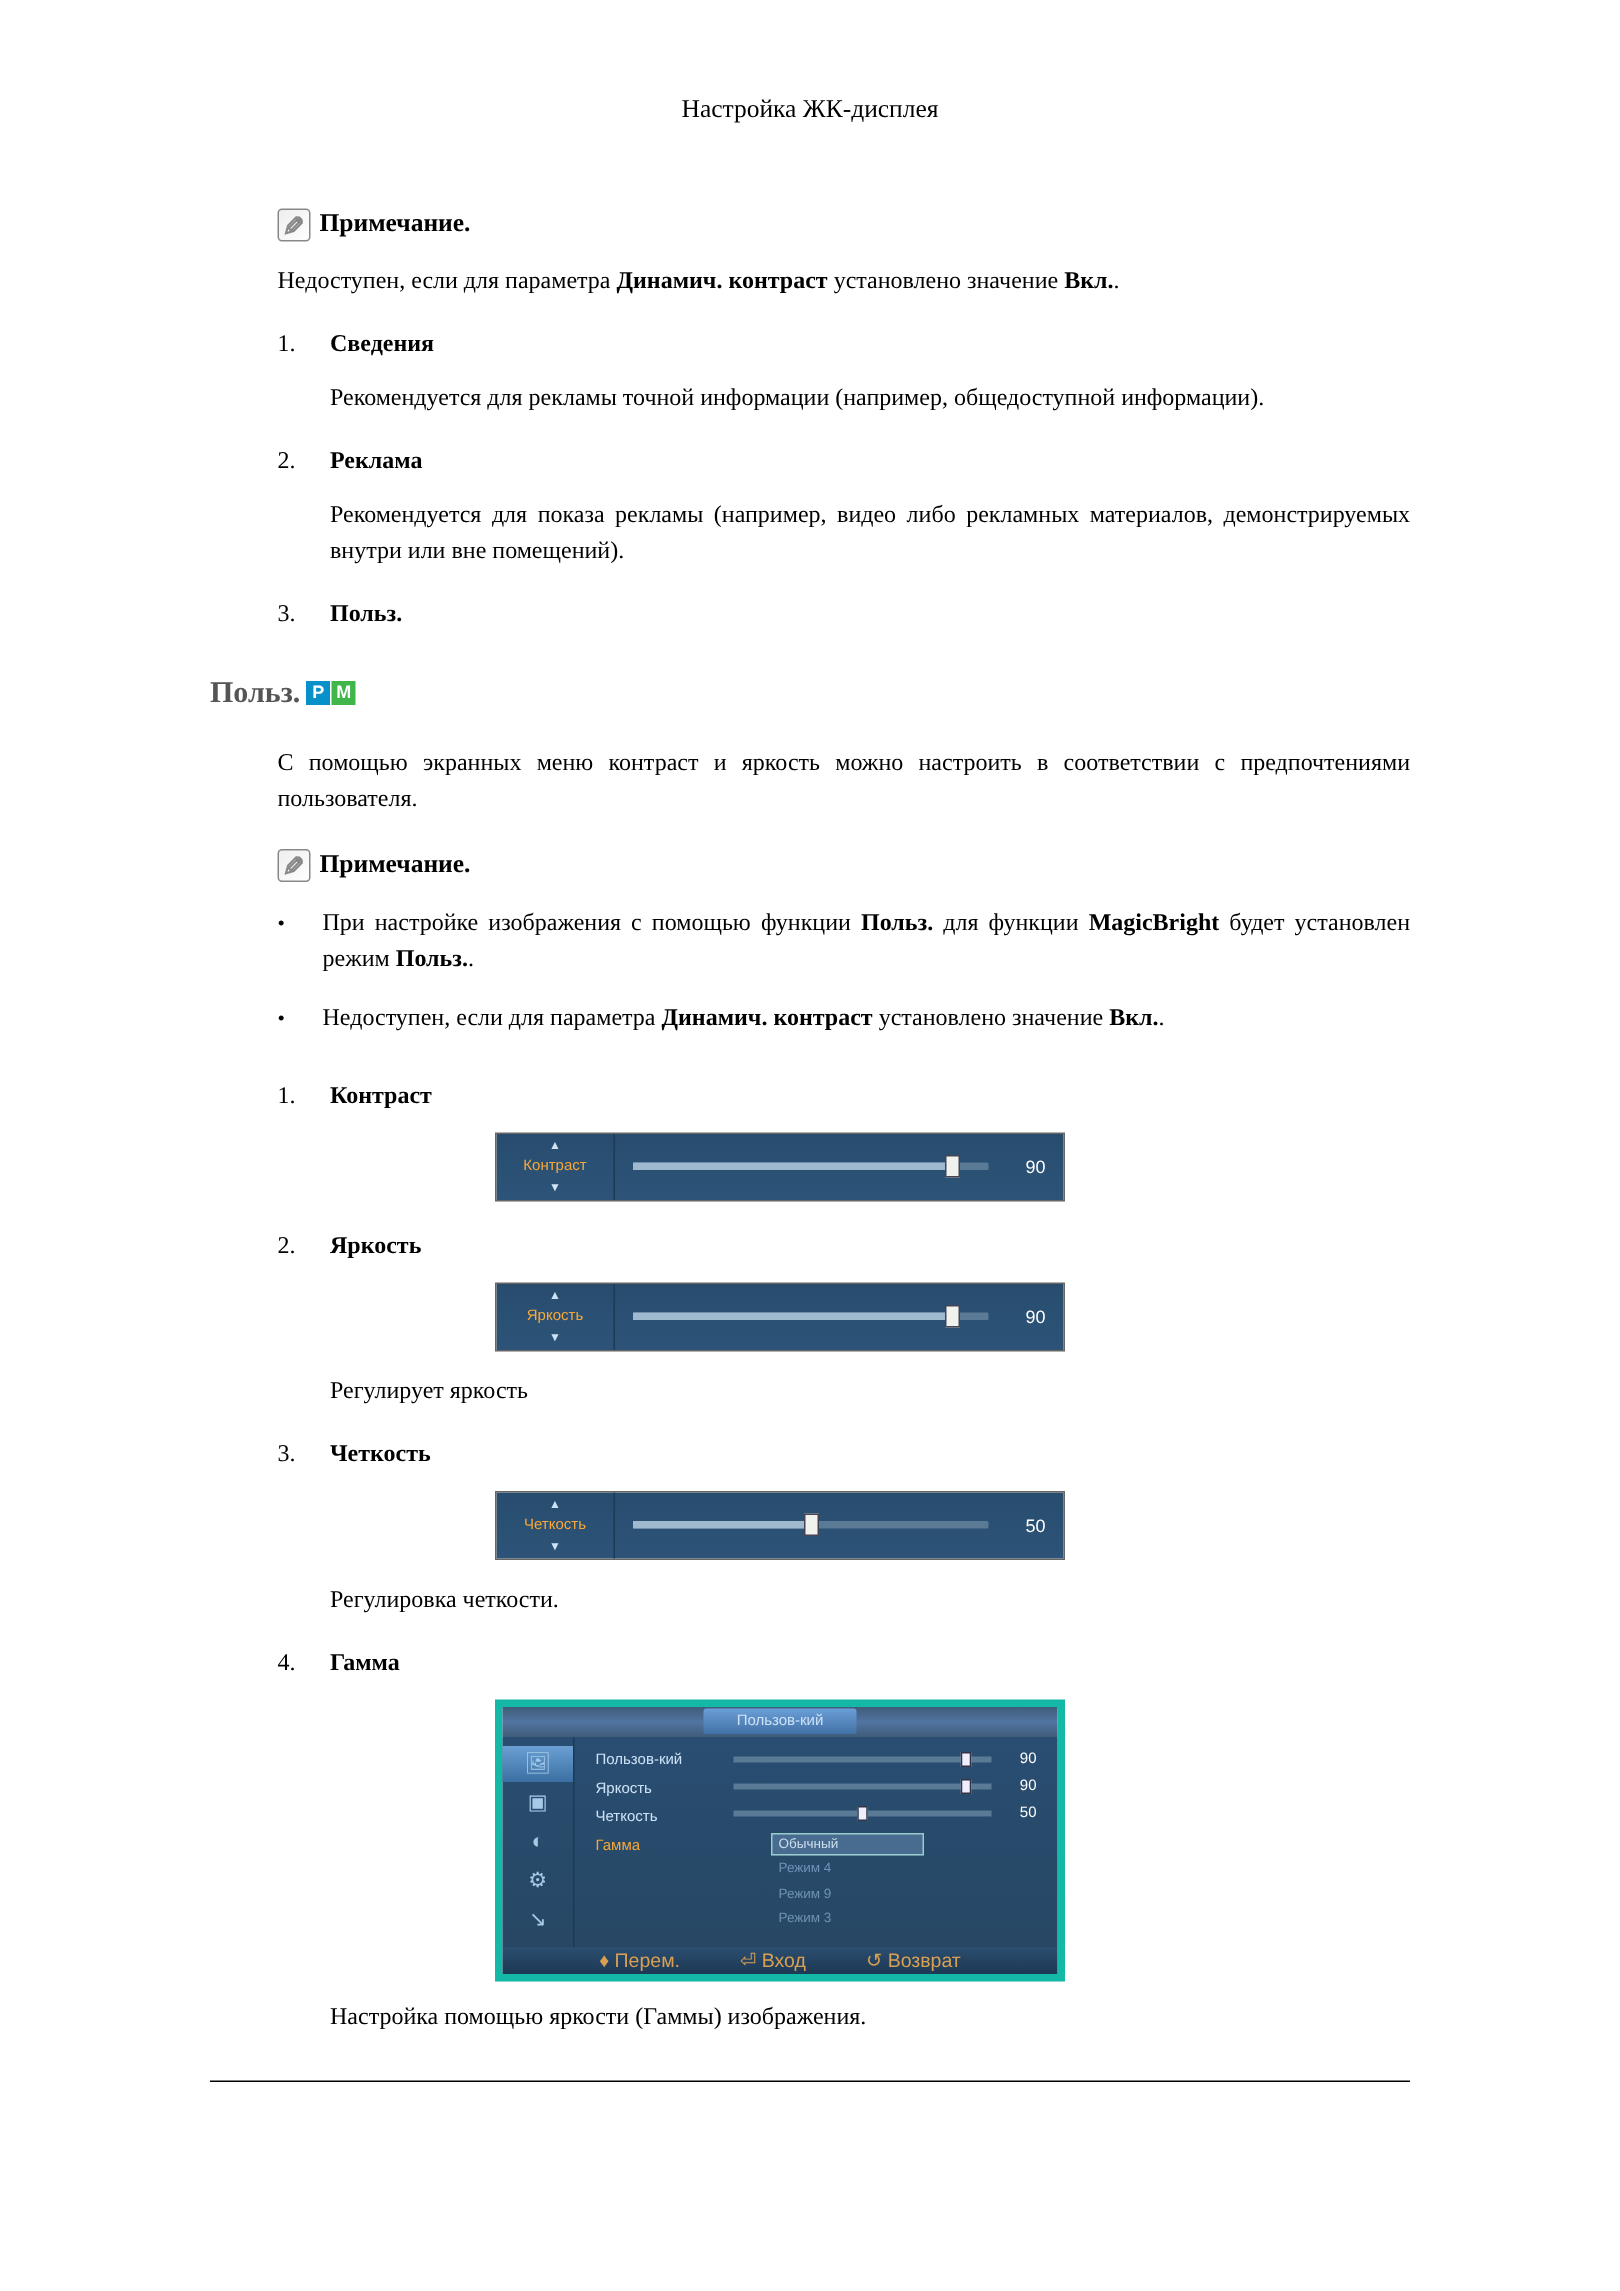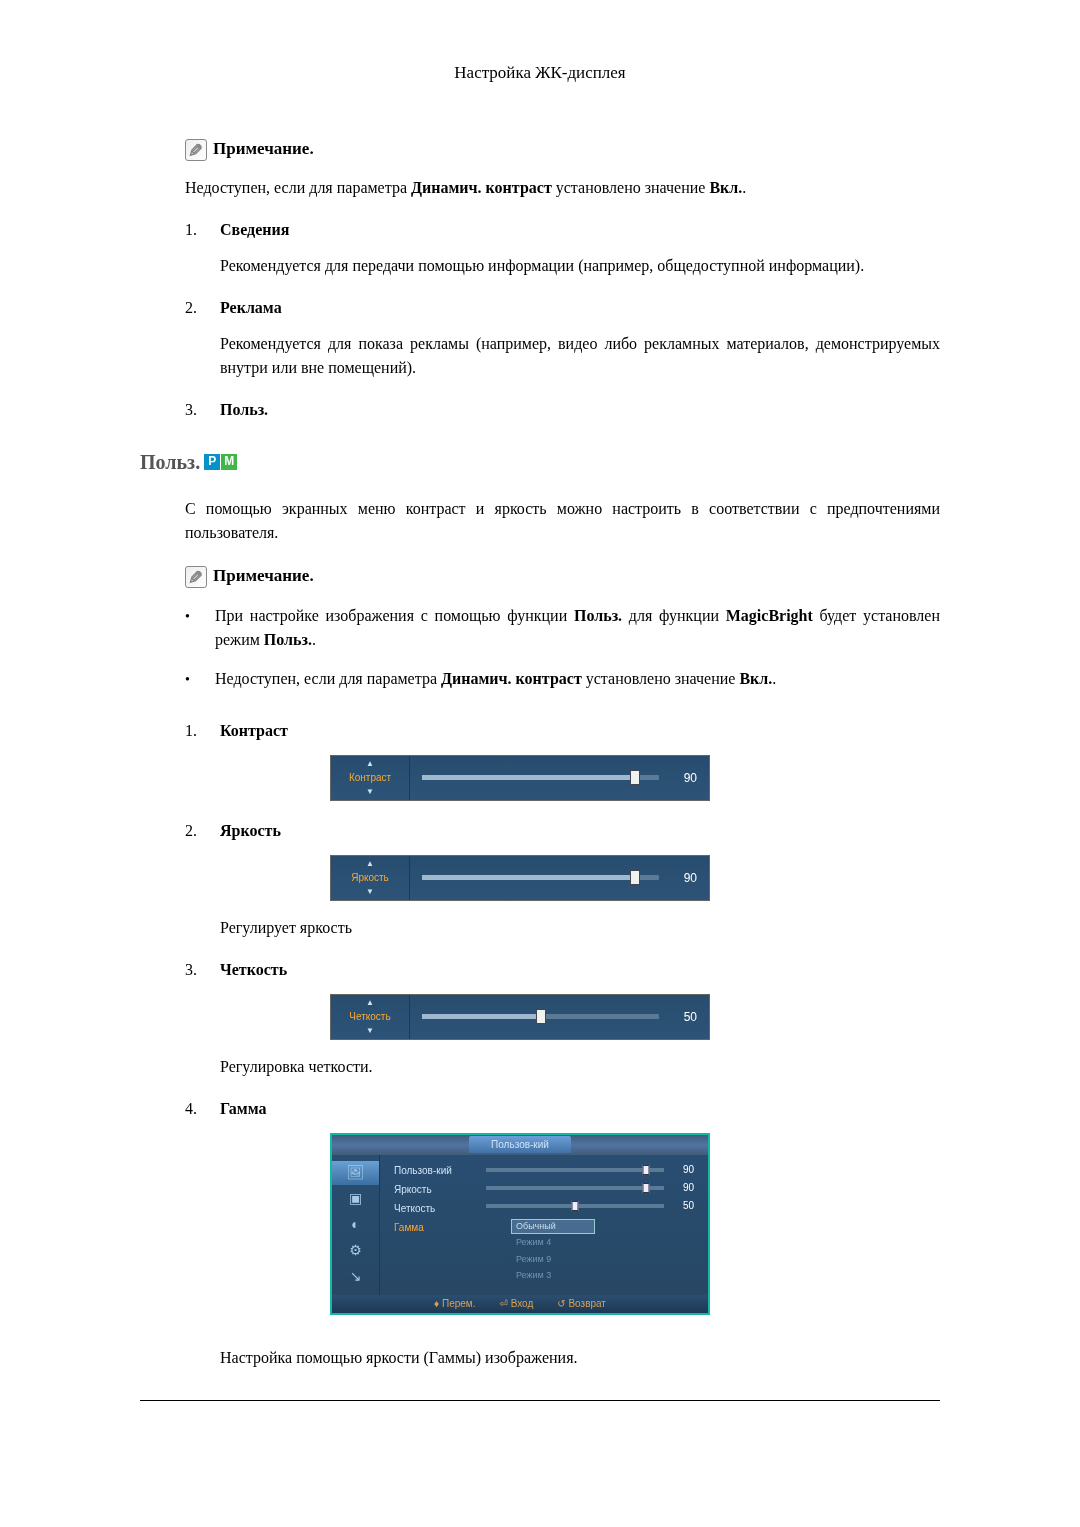--- a/index.html
+++ b/index.html
@@ -194,22 +194,22 @@
       transform: translateX(-50%);
     }
     .slider-value {
       width: 26px;
       font-size: 12px;
       color: #fff;
       text-align: right;
     }
     .menu-panel {
       width: 380px;
-      margin: 8px 0 31px 145px;
-      border: 2px solid #14b8a6;
+      margin: 8px 0 12px 145px;
+      border: 5px solid #14b8a6;
       font-family: Arial, sans-serif;
       color: #fff;
       font-size: 10px;
     }
     .menu-header {
       background: linear-gradient(#3f5c78,#5174a2,#3f5c78);
       height: 20px;
       position: relative;
       display: flex;
       justify-content: center;
@@ -291,35 +291,35 @@
       margin-top: 2px;
       display: flex;
       flex-direction: column;
       gap: 1px;
     }
     .gamma-opt {
       color: #6e93b4;
       font-size: 9px;
       padding: 0 4px;
       border: 1px solid transparent;
-      width: 84px;
+      width: 102px;
     }
     .gamma-opt.sel {
       background: rgba(120,160,200,0.4);
       border: 1px solid #9cc;
       color: #cde;
     }
     .menu-footer {
       height: 18px;
       background: linear-gradient(#2b4e70,#1d3853);
       display: flex;
       justify-content: center;
       align-items: center;
-      gap: 24px;
-      font-size: 10px;
+      gap: 40px;
+      font-size: 13px;
       color: #d9a054;
     }
     .footer-rule {
       border: none;
       border-top: 1px solid #000;
       margin-top: 30px;
     }
   </style>
 </head>
 <body>
@@ -332,21 +332,21 @@
 <p class="paragraph">
   <span>Недоступен, если для параметра </span><b>Динамич. контраст</b><span> установлено значение </span><b>Вкл.</b><span>.</span>
 </p>
 
 <ol class="main-list">
   <li>
     <div class="li-row">
       <span class="li-num">1.</span>
       <span class="li-title">Сведения</span>
     </div>
-    <div class="li-body">Рекомендуется для передачи помощью информации (например, общедоступной информации).</div>
+    <div class="li-body">Рекомендуется для рекламы точной информации (например, общедоступной информации).</div>
   </li>
   <li>
     <div class="li-row">
       <span class="li-num">2.</span>
       <span class="li-title">Реклама</span>
     </div>
     <div class="li-body">Рекомендуется для показа рекламы (например, видео либо рекламных материалов, демонстрируемых внутри или вне помещений).</div>
   </li>
   <li>
     <div class="li-row">

